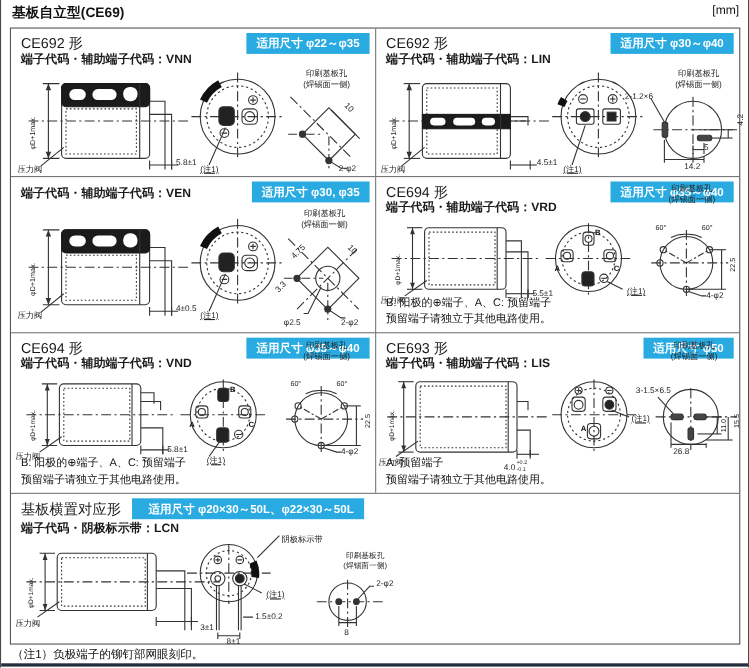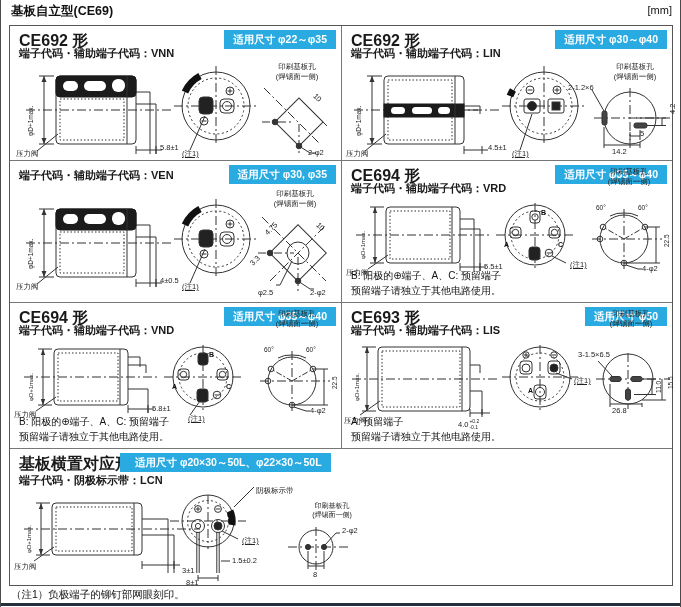--- a/index.html
+++ b/index.html
@@ -6,21 +6,21 @@
   #page{position:relative;width:681px;height:607px;background:#fff;overflow:hidden;
         font-family:"Liberation Sans","DejaVu Sans",sans-serif;color:#1a1a1a;
         border-left:1px solid #4a4a4a;border-right:1px solid #4a4a4a;box-sizing:border-box;}
   .pgtitle{position:absolute;left:10px;top:3px;font-size:12.5px;font-weight:bold;color:#111;}
   .pgunit{position:absolute;right:8px;top:4px;font-size:11px;color:#111;}
   #tbl{position:absolute;left:8px;top:25px;width:664px;height:561px;border:1.5px solid #555;
        display:grid;grid-template-columns:331px 1fr;grid-template-rows:134px 142px 146px 1fr;box-sizing:border-box;}
   .cell{position:relative;box-sizing:border-box;}
   .b-l{border-left:1px solid #777;} .b-t{border-top:1px solid #777;}
   .span2{grid-column:1 / span 2;}
-  .form{position:absolute;left:9px;top:5px;font-size:16px;font-weight:bold;white-space:nowrap;}
+  .form{position:absolute;left:9px;top:5px;font-size:13px;font-weight:normal;white-space:nowrap;}
   .term{position:absolute;left:9px;top:20px;font-size:11px;font-weight:bold;white-space:nowrap;}
   .term.solo{top:7px;}
   .badge{position:absolute;right:5px;top:4px;height:19px;display:flex;align-items:center;
          padding:0 9px;font-size:10.5px;font-weight:bold;white-space:nowrap;}
   .diag{position:absolute;left:0;right:0;}
   .lbl{position:absolute;font-size:7.5px;color:#222;white-space:nowrap;line-height:1;}
   .lbl-s{font-size:6.5px;}
   .vlbl{position:absolute;writing-mode:vertical-rl;transform:rotate(180deg);font-size:6.5px;color:#222;letter-spacing:0;line-height:1;}
   .r45{transform:rotate(45deg);} .rm45{transform:rotate(-45deg);} .r90{transform:rotate(-90deg);transform-origin:left top;}
   .pcbt{position:absolute;font-size:7.5px;line-height:1.3;text-align:center;color:#222;white-space:nowrap;}
@@ -181,21 +181,21 @@
             <line x1="50" y1="44" x2="50" y2="54"></line>
               <line x1="40" y1="46" x2="40" y2="54"></line>
             <line x1="40" y1="50" x2="50" y2="50"></line>
             <line x1="14" y1="41" x2="14" y2="62"></line>
               <line x1="50" y1="56" x2="50" y2="62"></line>
             <line x1="14" y1="59" x2="50" y2="59"></line>
           </g>
         </svg>
         <span class="lbl r90" style="left:327px;top:52px;">4.2</span>
         <span class="lbl" style="left:298px;top:68px;">5</span>
-        <span class="lbl" style="left:270px;top:86px;">14.2</span>
+        <span class="lbl" style="left:280px;top:86px;">14.2</span>
       </div>
     </div>
 
     <div class="cell b-t">
       <div class="term solo">端子代码・辅助端子代码：VEN</div>
       <div class="badge" style="background: rgb(41, 171, 226); color: rgb(255, 255, 255);">适用尺寸 φ30, φ35</div>
       <div class="diag" style="top:28px;bottom:2px;">
         <svg style="left:14px;top:6px;" width="150" height="96" viewBox="0 0 150 96">
           <g stroke="#333" fill="none" stroke-width="1">
             <line x1="2" y1="48" x2="148" y2="48" stroke-dasharray="9 3 2 3"></line>
@@ -570,21 +570,21 @@
             <line x1="66" y1="14" x2="86" y2="-6"></line>
             <line x1="54" y1="38" x2="70" y2="46"></line>
             <line x1="30" y1="82" x2="30" y2="88"></line>
               <line x1="50" y1="82" x2="50" y2="88"></line>
             <line x1="30" y1="85" x2="50" y2="85"></line>
             <line x1="53" y1="68" x2="62" y2="68"></line>
           </g>
         </svg>
         <span class="lbl" style="left:246px;top:-6px;">阴极标示带</span>
         <span class="lbl noteref" style="left:232px;top:44px;">(注1)</span>
-        <span class="lbl" style="left:176px;top:86px;">8±1</span>
+        <span class="lbl" style="left:196px;top:86px;">8±1</span>
         <span class="lbl" style="left:222px;top:64px;">1.5±0.2</span>
         <div class="pcbt" style="left:286px;top:8px;width:72px;font-size:7px;">
           <span>印刷基板孔</span><br><span>(焊锡面一侧)</span>
         </div>
         <svg style="left:276px;top:32px;" width="70" height="52" viewBox="0 0 70 52">
           <g stroke="#333" fill="none" stroke-width="1">
             <circle cx="30" cy="22" r="17"></circle>
             <line x1="2" y1="22" x2="62" y2="22" stroke-dasharray="9 3 2 3"></line>
             <line x1="30" y1="2" x2="30" y2="46" stroke-dasharray="9 3 2 3"></line>
             <circle cx="22" cy="22" r="2.6" fill="#333"></circle>

